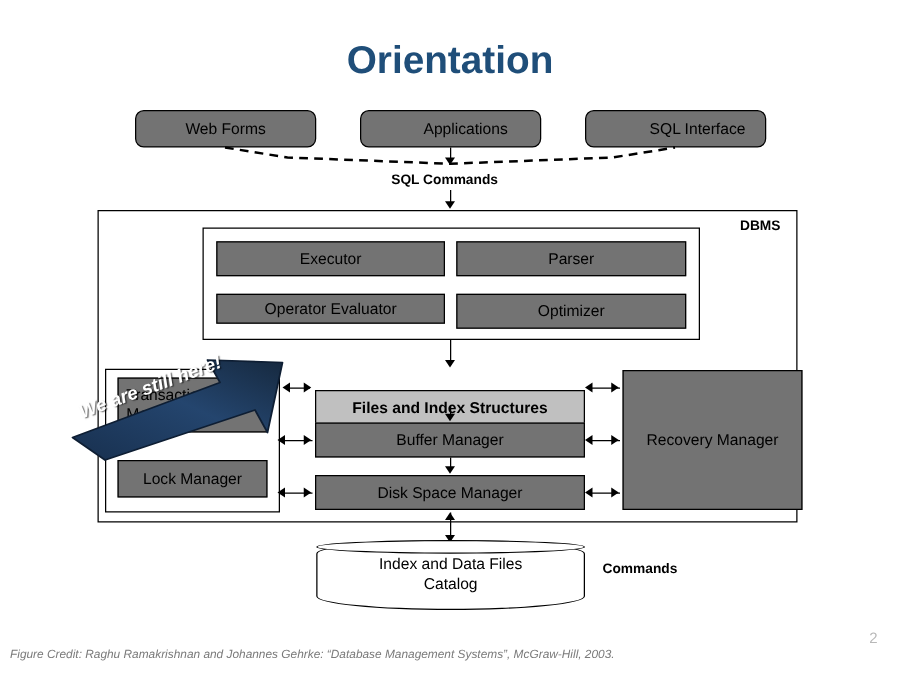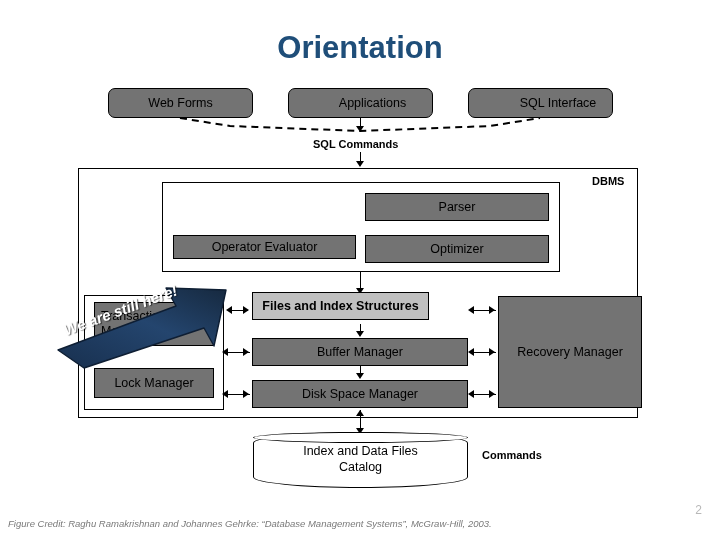--- a/index.html
+++ b/index.html
@@ -207,20 +207,23 @@
   <div class="label" style="left:313px; top:138px; font-size:11px;">SQL Commands</div>
 
   <div class="vline" style="left:360px; top:152px; height:12px;"></div>
   <div class="arrow-down" style="left:356px; top:161px;"></div>
 
   <div class="plain" style="left:78px; top:168px; width:560px; height:250px;"></div>
   <div class="label" style="left:592px; top:175px;">DBMS</div>
 
   <div class="plain" style="left:162px; top:182px; width:398px; height:90px;"></div>
 
+  <div class="box" style="left:173px; top:193px; width:183px; height:28px;">
+    <span>Executor</span>
+  </div>
   <div class="box" style="left:365px; top:193px; width:184px; height:28px;">
     <span>Parser</span>
   </div>
   <div class="box" style="left:173px; top:235px; width:183px; height:24px;">
     <span>Operator Evaluator</span>
   </div>
   <div class="box" style="left:365px; top:235px; width:184px; height:28px;">
     <span>Optimizer</span>
   </div>
 
@@ -229,21 +232,21 @@
 
   <div class="plain" style="left:84px; top:295px; width:140px; height:115px;"></div>
 
   <div class="box" style="left:94px; top:302px; width:120px; height:44px; justify-content:flex-start; padding-left:6px; text-align:left;">
     <span>Transaction Manager</span>
   </div>
   <div class="box" style="left:94px; top:368px; width:120px; height:30px;">
     <span>Lock Manager</span>
   </div>
 
-  <div class="box gray" style="left:252px; top:292px; width:177px; height:28px;">
+  <div class="box gray" style="left:252px; top:312px; width:216px; height:28px;">
     <span>Files and Index Structures</span>
   </div>
   <div class="box" style="left:252px; top:338px; width:216px; height:28px;">
     <span>Buffer Manager</span>
   </div>
   <div class="box" style="left:252px; top:380px; width:216px; height:28px;">
     <span>Disk Space Manager</span>
   </div>
 
   <div class="vline" style="left:360px; top:324px; height:10px;"></div>

